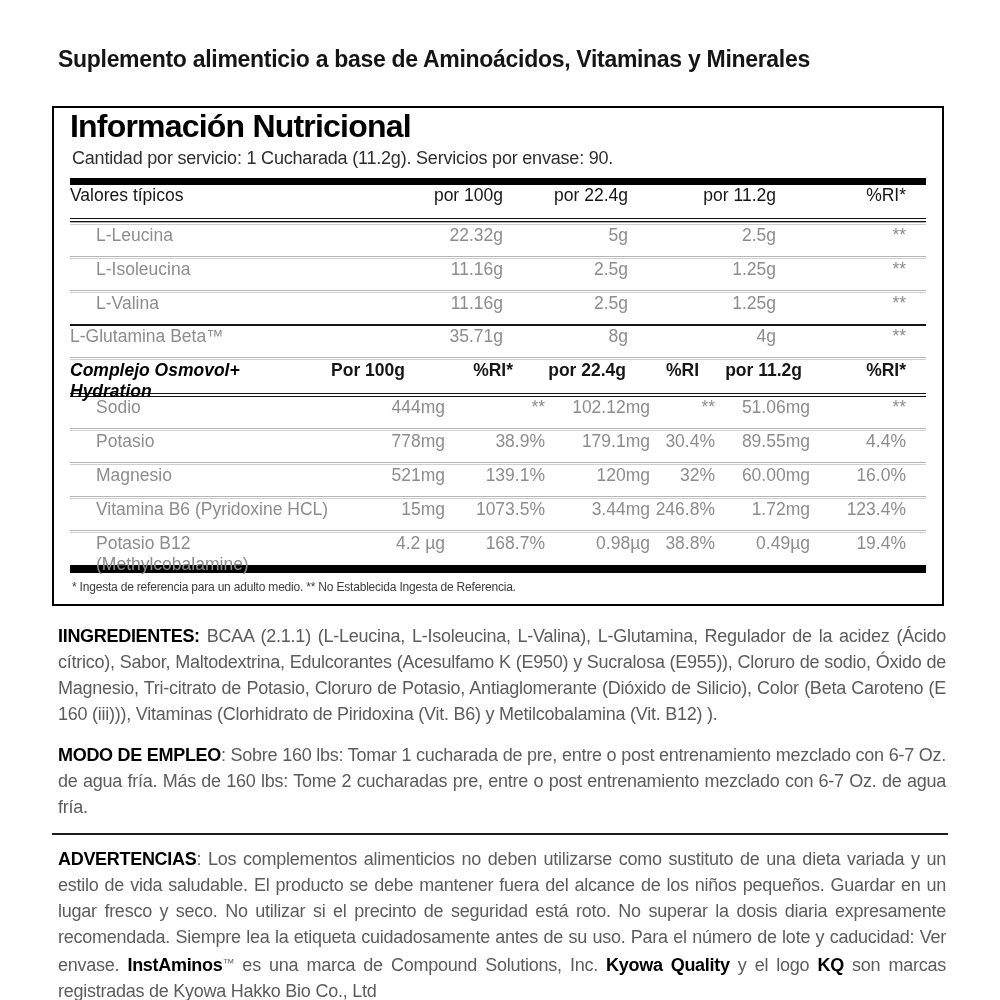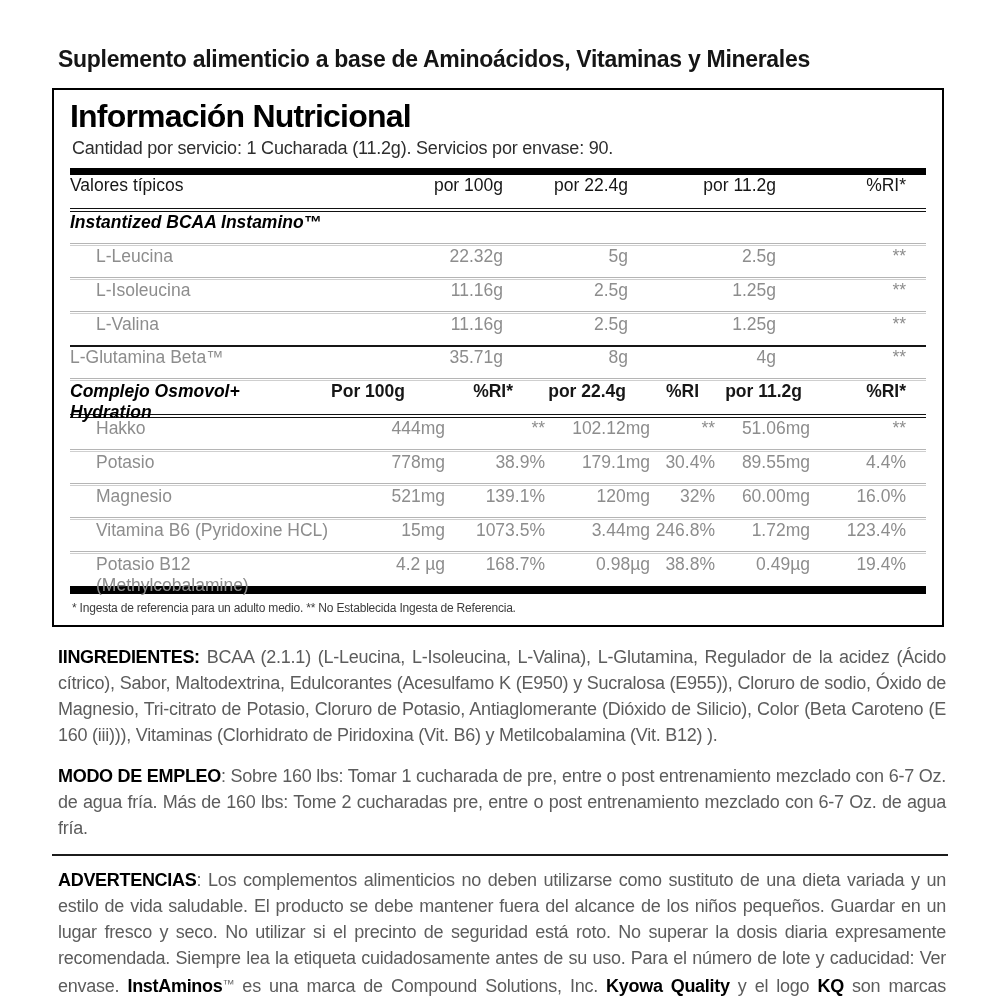--- a/index.html
+++ b/index.html
@@ -5,21 +5,21 @@
   * { margin:0; padding:0; box-sizing:border-box; }
   html,body { width:1000px; height:1000px; background:#fff; overflow:hidden;
               font-family:"Liberation Sans", sans-serif; color:#1a1a1a; }
   .page { padding:46px 52px 0 52px; }
 
   
   .banner { font-size:23px; font-weight:bold; color:#151515; margin-left:6px;
             letter-spacing:-0.3px; white-space:nowrap; }
 
   
-  .panel { margin-top:15px; border:2px solid #000; padding:8px 16px 6px 16px; width:892px; }
+  .panel { margin-top:33px; border:2px solid #000; padding:0 16px 6px 16px; width:892px; }
   .panel-title { font-size:32px; font-weight:bold; letter-spacing:-0.8px; color:#000; }
   .serving-line { font-size:18px; color:#2e2e2e; margin:3px 0 9px 2px; letter-spacing:-0.2px; }
   .bar { height:7px; background:#000; }
   .bar.bottom { height:8px; margin-top:1px; }
 
   
   .trow { display:flex; align-items:flex-start; height:31px; font-size:17.5px; }
   .trow .name { flex:1; text-align:left; }
   .num { text-align:right; white-space:nowrap; }
 
@@ -69,23 +69,20 @@
     <div class="t1">
       <div class="trow thead">
         <div class="name">Valores típicos</div>
         <div class="num c1">por 100g</div>
         <div class="num c2">por 22.4g</div>
         <div class="num c3">por 11.2g</div>
         <div class="num c4">%RI*</div>
       </div>
       <div class="sep-dark-double"></div>
 
-      <div class="trow section-head">
-        <div class="name">Instantized BCAA Instamino™</div>
-      </div>
       <div class="sep-gray"></div>
 
       <div class="trow gray-row sub">
         <div class="name">L-Leucina</div>
         <div class="num c1">22.32g</div>
         <div class="num c2">5g</div>
         <div class="num c3">2.5g</div>
         <div class="num c4">**</div>
       </div>
       <div class="sep-gray"></div>
@@ -124,21 +121,21 @@
         <div class="num c1">Por 100g</div>
         <div class="num c2">%RI*</div>
         <div class="num c3">por 22.4g</div>
         <div class="num c4">%RI</div>
         <div class="num c5">por 11.2g</div>
         <div class="num c6">%RI*</div>
       </div>
       <div class="sep-dark-double"></div>
 
       <div class="trow gray-row sub">
-        <div class="name">Hakko</div>
+        <div class="name">Sodio</div>
         <div class="num c1">444mg</div>
         <div class="num c2">**</div>
         <div class="num c3">102.12mg</div>
         <div class="num c4">**</div>
         <div class="num c5">51.06mg</div>
         <div class="num c6">**</div>
       </div>
       <div class="sep-gray"></div>
 
       <div class="trow gray-row sub">

